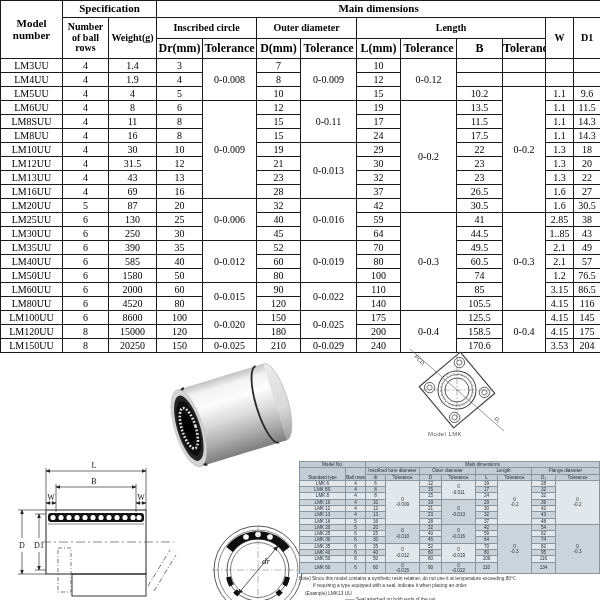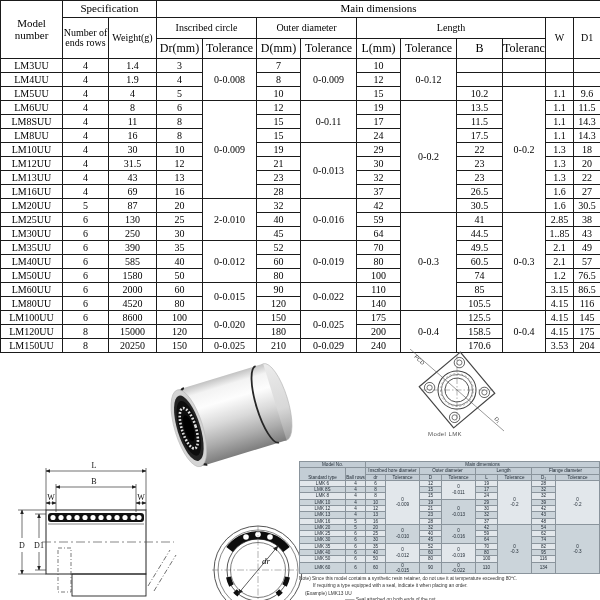--- a/index.html
+++ b/index.html
@@ -4,21 +4,21 @@
 <style>
   html,body{margin:0;padding:0;background:#fff;}
   #page{position:relative;width:600px;height:600px;background:#fff;overflow:hidden;
         font-family:"Liberation Serif",serif;color:#000;}
 
   
   #main-table{position:absolute;left:0;top:0;width:600px;height:353px;
               border-collapse:collapse;table-layout:fixed;}
   #main-table th,#main-table td{border:1px solid #1a1a1a;text-align:center;
               vertical-align:middle;padding:0;overflow:hidden;}
-  #main-table th{font-weight:normal;font-size:10px;line-height:1.05;}
+  #main-table th{font-weight:bold;font-size:10px;line-height:1.05;}
   #main-table tr.h1 th{font-size:11px;height:16px;}
   #main-table tr.h2 th{height:20px;}
   #main-table tr.h3 th{font-size:12px;height:19px;}
   #main-table td{font-size:10px;line-height:1;height:13px;}
 
   
   #photo{position:absolute;left:147px;top:362px;width:164px;height:108px;}
 
   
   #flange{position:absolute;left:398px;top:349px;width:118px;height:84px;}
@@ -66,21 +66,21 @@
         <col style="width:28px">
         <col style="width:27px">
     </colgroup>
     <thead>
       <tr class="h1">
         <th rowspan="3">Model number</th>
         <th colspan="2">Specification</th>
         <th colspan="10">Main dimensions</th>
       </tr>
       <tr class="h2">
-        <th rowspan="2">Number of ends rows</th>
+        <th rowspan="2">Number of ball rows</th>
         <th rowspan="2">Weight(g)</th>
         <th colspan="2">Inscribed circle</th>
         <th colspan="2">Outer diameter</th>
         <th colspan="4">Length</th>
         <th rowspan="2">W</th>
         <th rowspan="2">D1</th>
       </tr>
       <tr class="h3">
         <th>Dr(mm)</th>
         <th>Tolerance</th>
@@ -211,21 +211,21 @@
           <td>37</td>
           <td>26.5</td>
           <td>1.6</td>
           <td>27</td>
         </tr>
         <tr>
           <td>LM20UU</td>
           <td>5</td>
           <td>87</td>
           <td>20</td>
-          <td rowspan="3">2-0.010</td>
+          <td rowspan="3">0-0.006</td>
           <td>32</td>
           <td rowspan="3">0-0.016</td>
           <td>42</td>
           <td>30.5</td>
           <td>1.6</td>
           <td>30.5</td>
         </tr>
         <tr>
           <td>LM25UU</td>
           <td>6</td>

